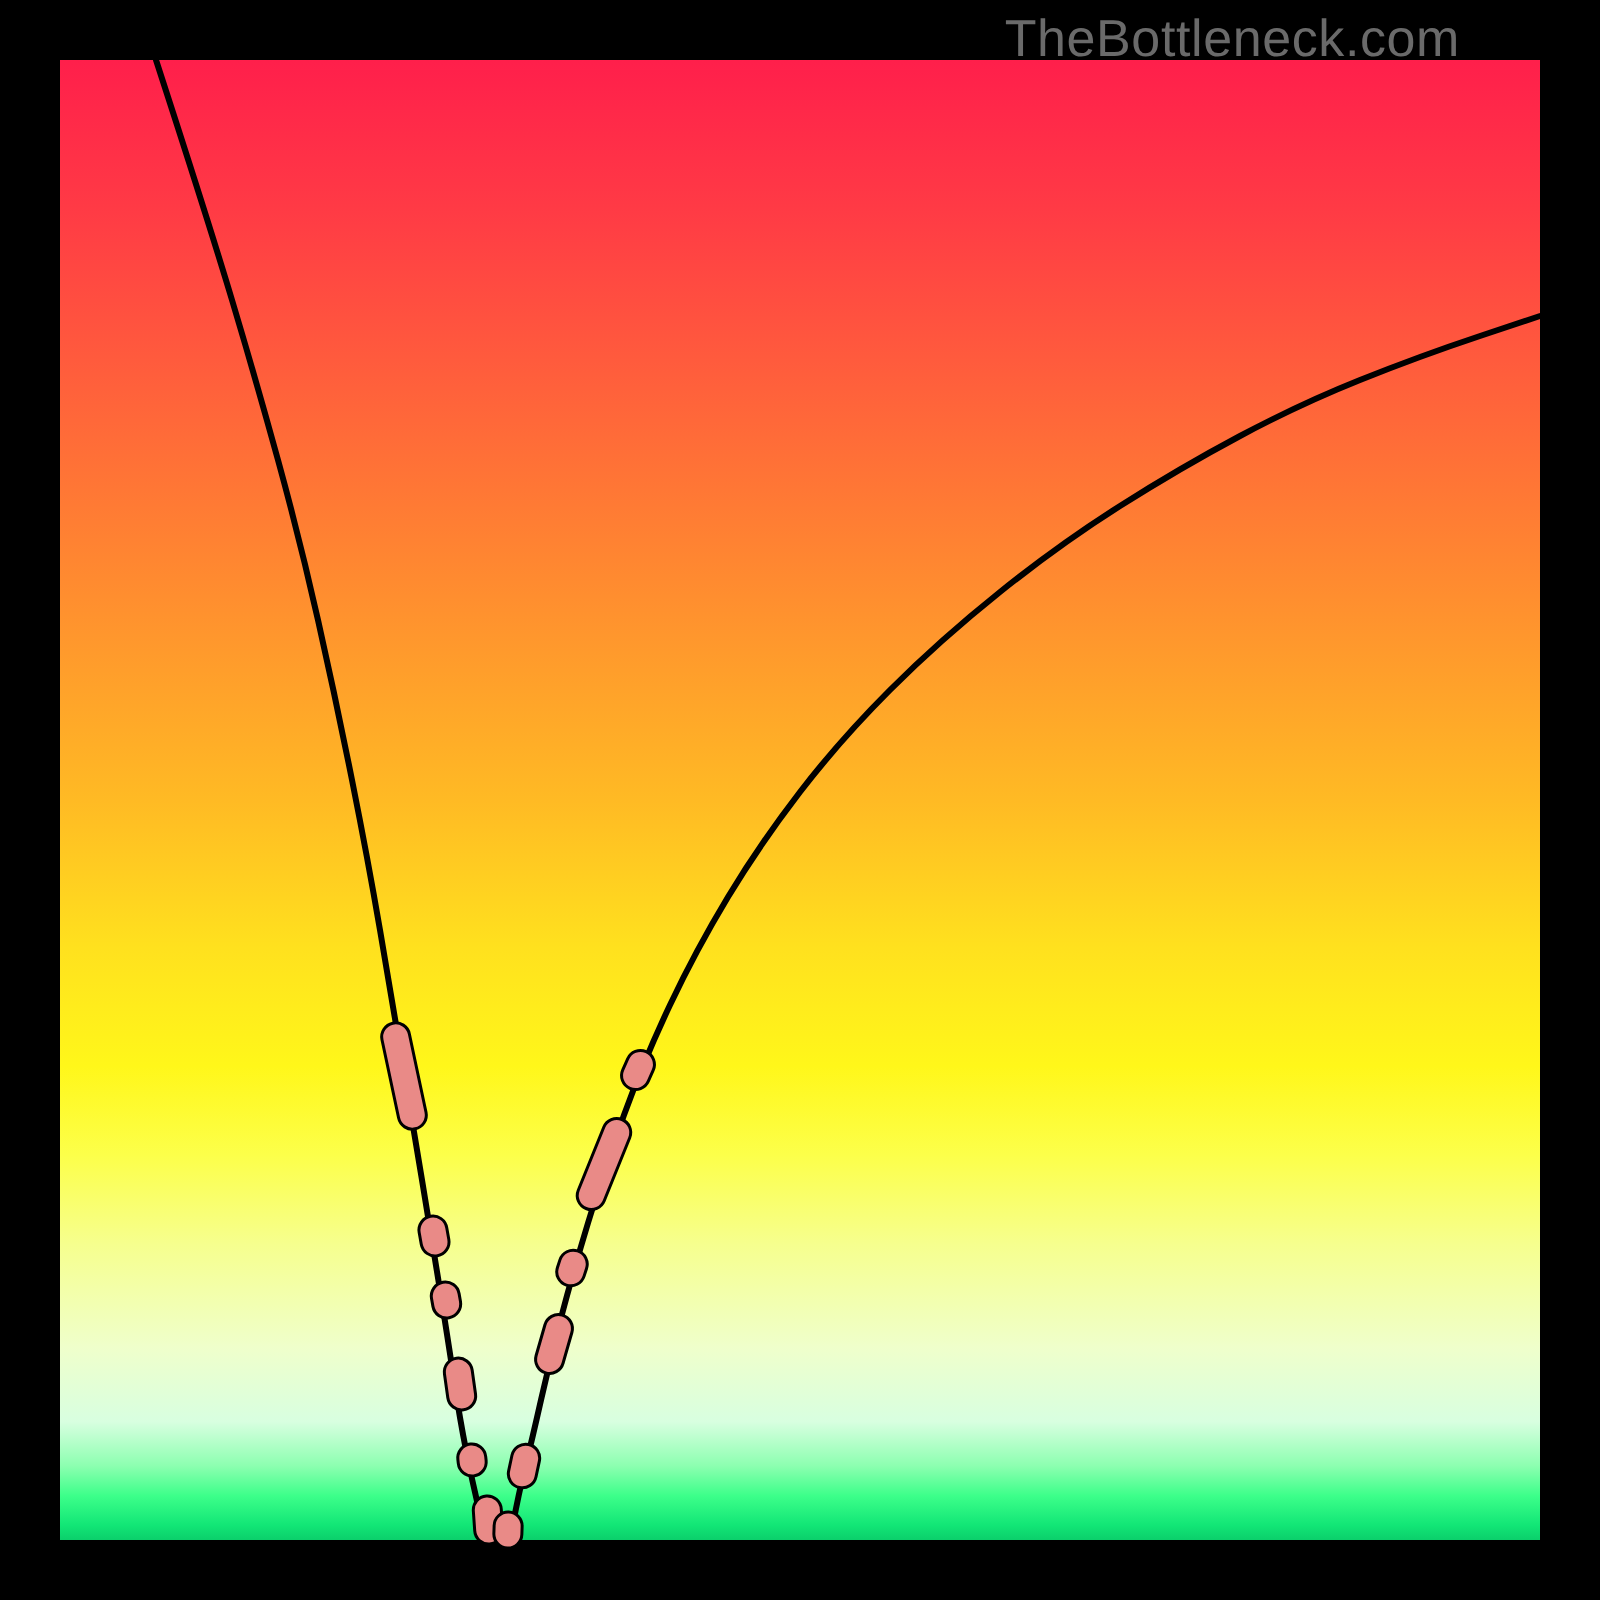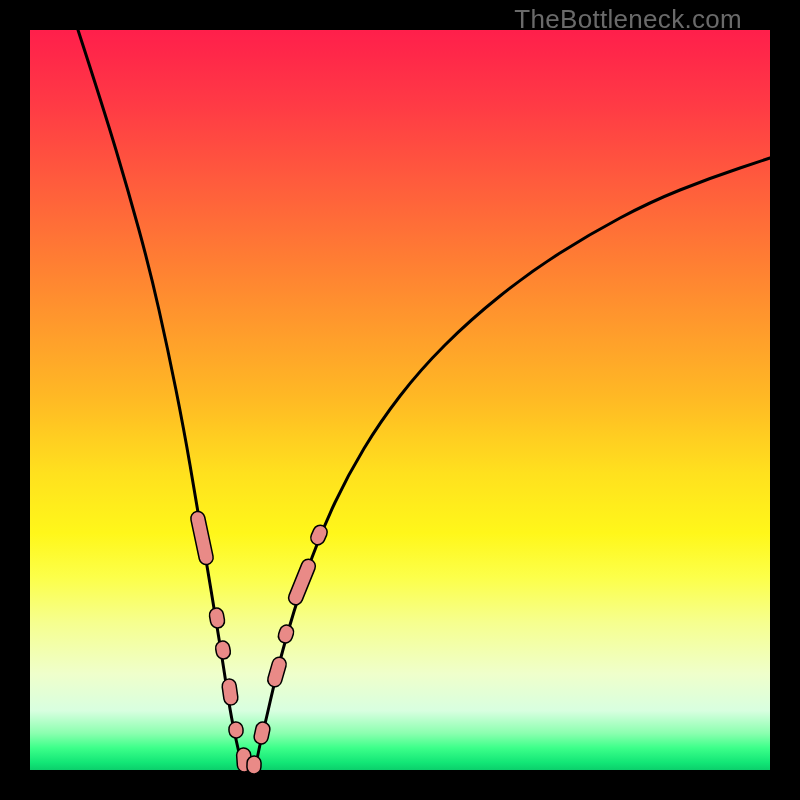--- a/index.html
+++ b/index.html
@@ -9,21 +9,20 @@
     height: 800px;
     overflow: hidden;
     background: #000;
     font-family: Arial, Helvetica, sans-serif;
   }
   .stage {
     position: relative;
     width: 740px;
     height: 800px;
     background: #000;
-    padding-left: 12px;
   }
   .plot-bg {
     position: absolute;
     left: 30px;
     top: 30px;
     width: 740px;
     height: 740px;
     
     background: linear-gradient(to bottom,
       #ff1f4b 0%,

